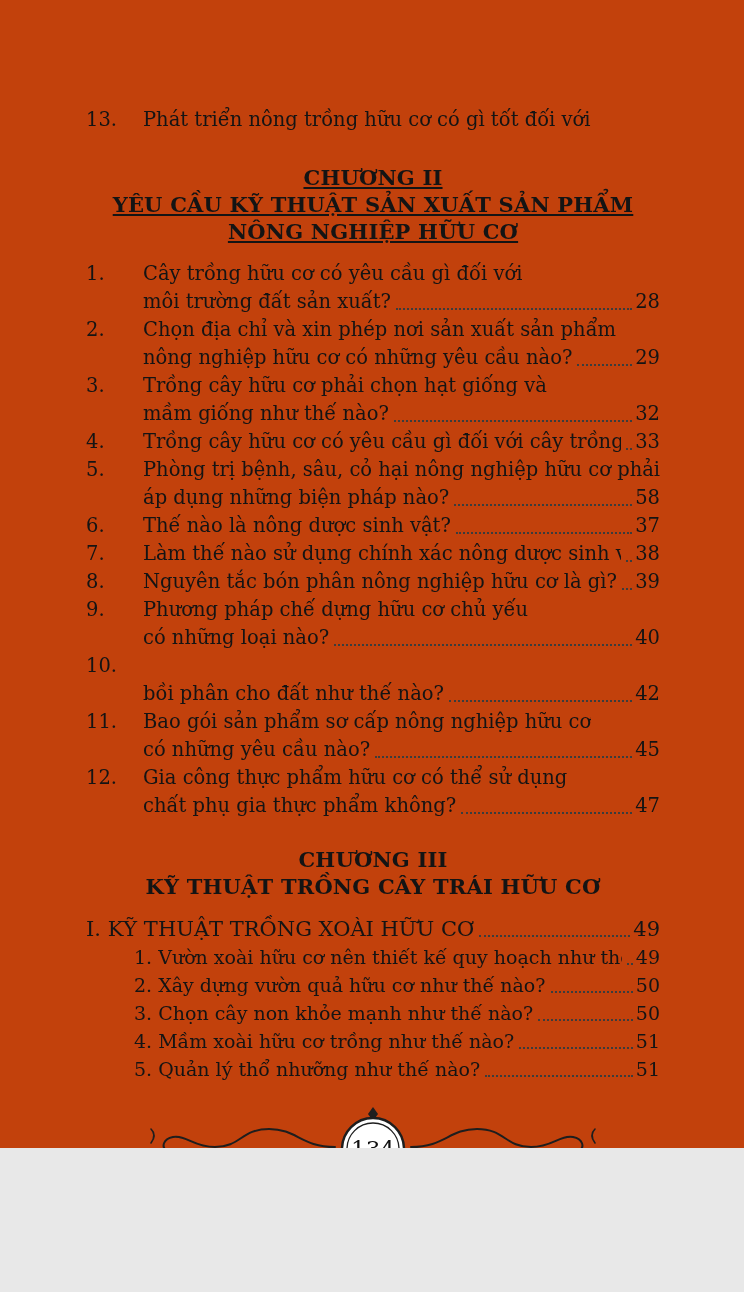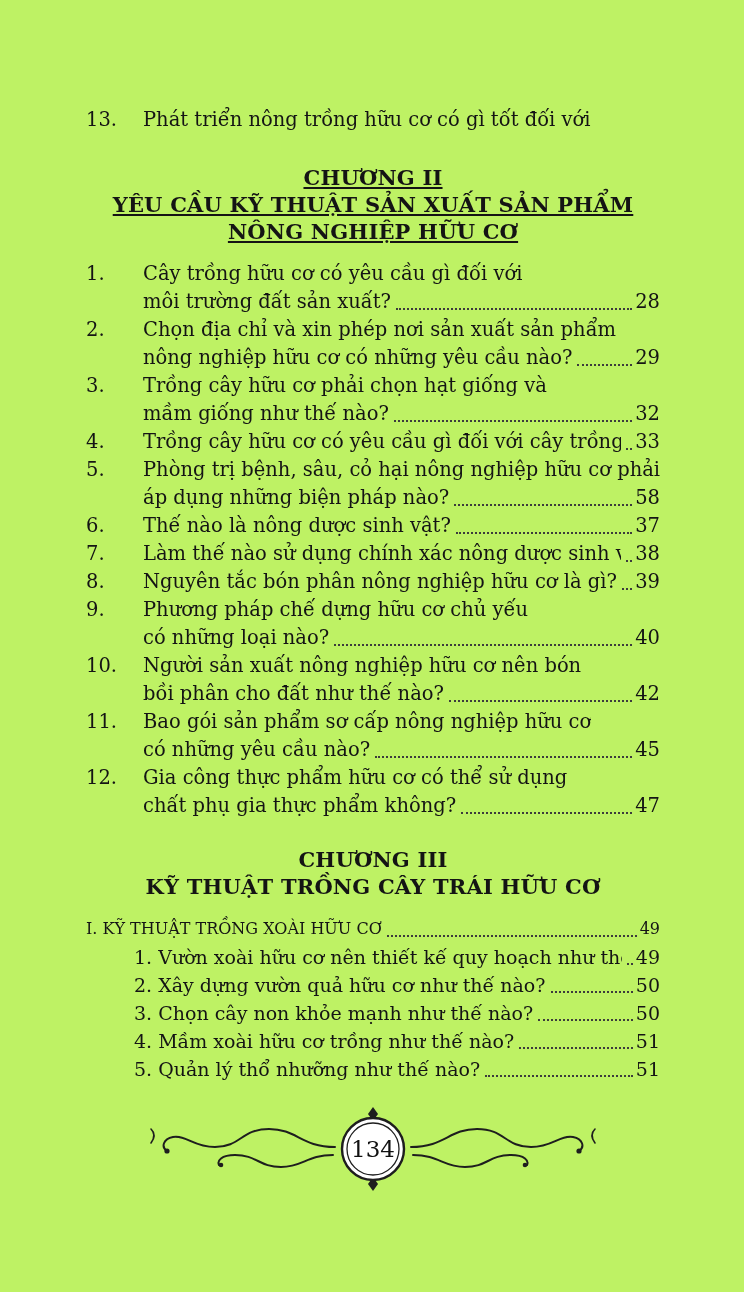--- a/index.html
+++ b/index.html
@@ -1,21 +1,21 @@
 <!DOCTYPE html>
 <html lang="vi"><head>
 <meta charset="utf-8">
 <style>
   html, body { margin: 0; padding: 0; background: #e8e8e8; }
   .sheet {
     position: relative;
     width: 744px;
-    height: 1292px;
+    height: 1148px;
     margin: 0 auto;
-    background: #bef264;
+    background: #c2410c;
     box-sizing: border-box;
     padding: 106px 84px 16px 86px;
     font-family: "DejaVu Serif", "Liberation Serif", serif;
     color: #141414;
     overflow: hidden;
   }
   .entry-line {
     display: flex;
     align-items: baseline;
     font-size: 19.5px;
@@ -38,21 +38,21 @@
   .pg { flex: none; }
   .chapter-heading {
     text-align: center;
     font-weight: 700;
     font-size: 21px;
     line-height: 27px;
     letter-spacing: 0.2px;
   }
   .heading-ch2 { margin: 30px 0 15px 0; text-decoration: underline; }
   .heading-ch3 { margin: 26px 0 15px 0; }
-  .section-line { font-size: 16px; }
+  .section-line { font-size: 21px; }
   .sub-line { font-size: 19px; }
   .ornament-wrap {
     margin-top: 20px;
     display: flex;
     justify-content: center;
   }
 </style>
 </head>
 <body>
 
@@ -160,21 +160,20 @@
         <div class="entry-line">
           <span class="indent"></span>
           <span class="txt">có những loại nào?</span>
           <span class="dots"></span>
           <span class="pg">40</span>
         </div>
       </div>
       <div>
         <div class="entry-line">
           <span class="num">10.</span>
-          <span class="txt">Người sản xuất nông nghiệp hữu cơ nên bón</span>
         </div>
         <div class="entry-line">
           <span class="indent"></span>
           <span class="txt">bồi phân cho đất như thế nào?</span>
           <span class="dots"></span>
           <span class="pg">42</span>
         </div>
       </div>
       <div>
         <div class="entry-line">

